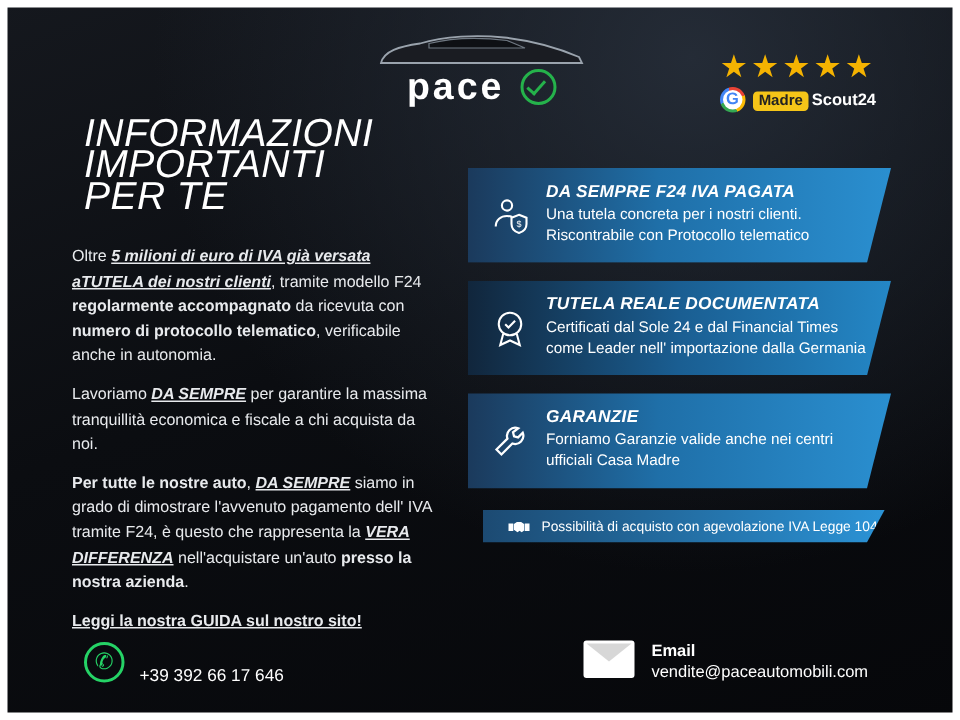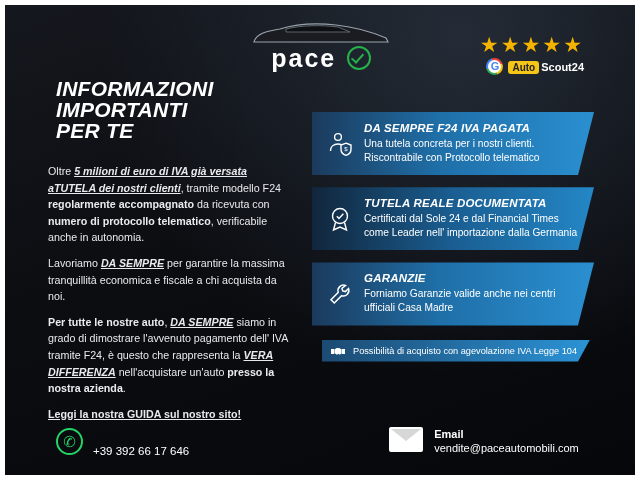--- a/index.html
+++ b/index.html
@@ -149,22 +149,22 @@
     font-weight: bold;
     margin-right: 2px;
   }
 
   
   .headline {
     position: absolute;
     left: 56px;
     top: 78px;
     color: #ffffff;
-    font-size: 21px;
-    font-weight: bold;
+    font-size: 26px;
+    font-weight: normal;
     font-style: italic;
     line-height: 21px;
     letter-spacing: 0.3px;
     z-index: 6;
   }
   .headline div { white-space: nowrap; }
 
   
   .bodytext {
     position: absolute;
@@ -282,21 +282,21 @@
   .promo {
     position: relative;
     margin-top: 14px;
     margin-left: 10px;
     width: 268px;
     height: 22px;
     background: linear-gradient(90deg, #1c4a72 0%, #2b93d6 100%);
     clip-path: polygon(0 0, 100% 0, calc(100% - 12px) 100%, 0 100%);
     display: flex;
     align-items: center;
-    padding-left: 8px;
+    padding-left: 16px;
     box-sizing: border-box;
   }
   .promo-ico {
     width: 16px; height: 16px;
     color: #ffffff;
     flex: 0 0 16px;
   }
   .promo-text {
     color: #ffffff;
     font-size: 9.2px;
@@ -322,21 +322,21 @@
         <span class="logo-text">pace</span>
         <span class="logo-check"></span>
       </div>
     </div>
 
     <div class="stars">★★★★★</div>
 
     <div class="badges">
       <span class="g-logo"></span>
       <span class="autoscout">
-        <span class="as-tag">Auto</span><span>Scout24</span>
+        <span class="as-tag">Madre</span><span>Scout24</span>
       </span>
     </div>
   </div>
 
   <div class="headline">
     <div>INFORMAZIONI</div>
     <div>IMPORTANTI</div>
     <div>PER TE</div>
   </div>
 

